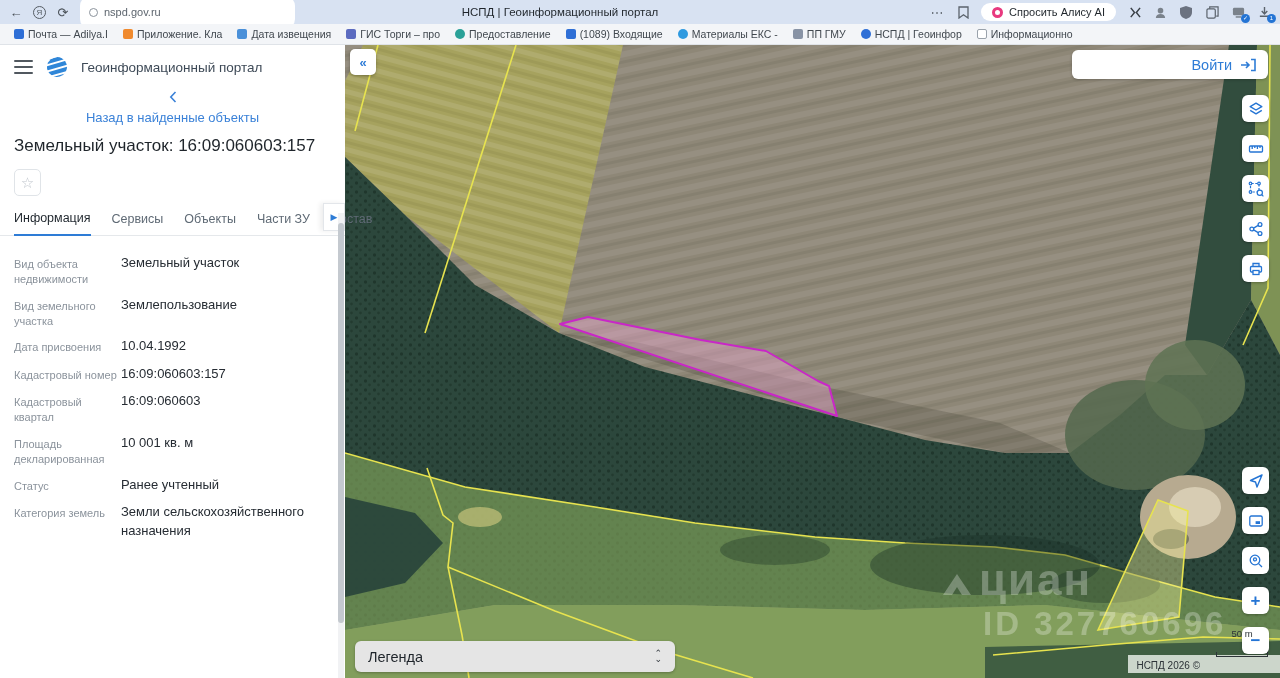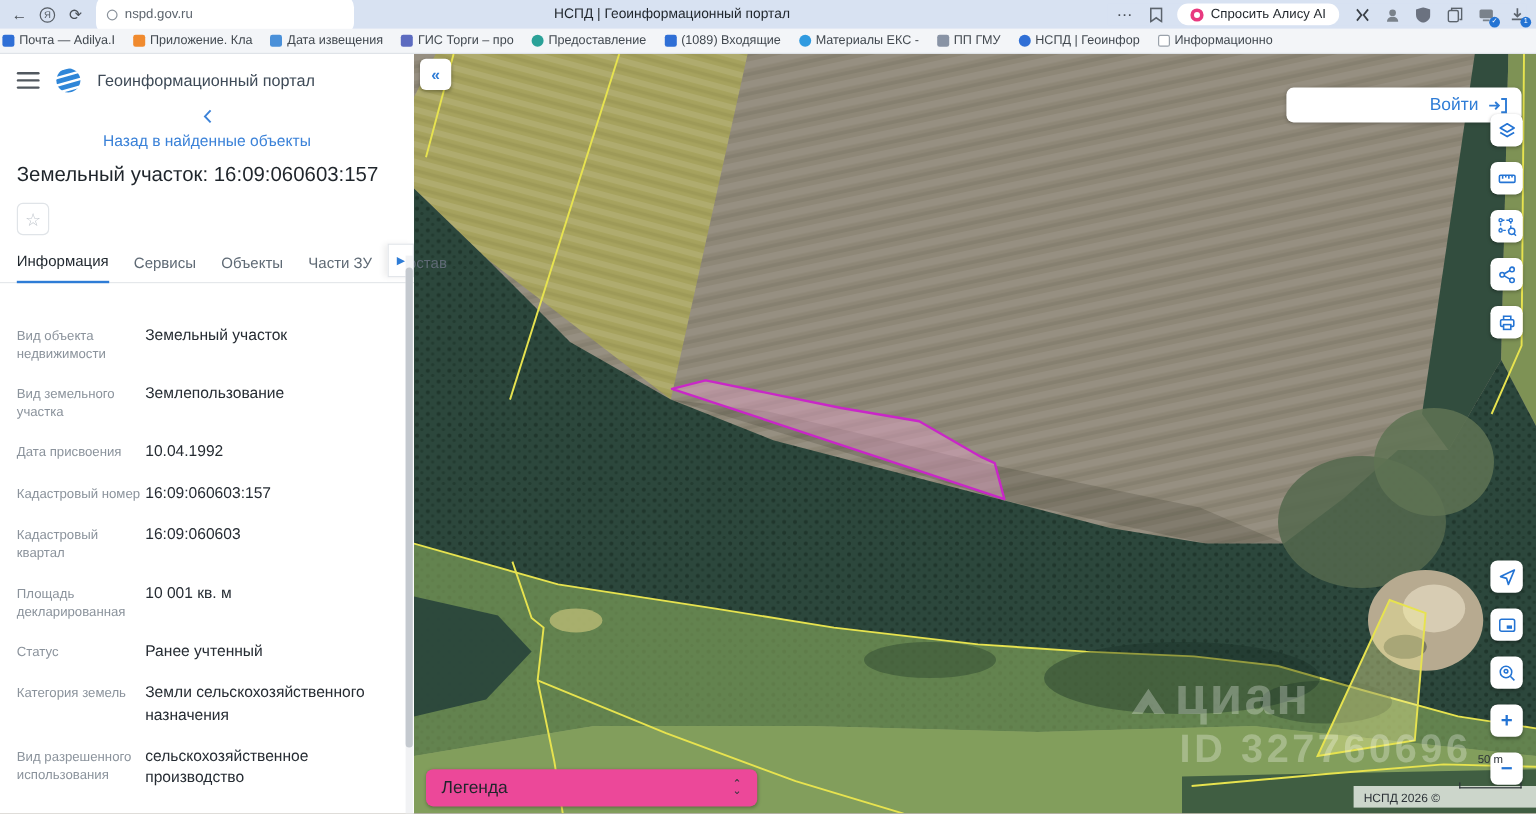--- a/index.html
+++ b/index.html
@@ -24,21 +24,21 @@
            gap:6px; padding:0 11px; font-size:11px; color:#1f252b; }
   .alice-ring { width:11px; height:11px; border-radius:50%; border:3px solid #e8397f; }
   .ext { position:relative; width:16px; height:16px; display:flex; align-items:center;
          justify-content:center; color:#6b7280; }
   .badge { position:absolute; right:-4px; bottom:-3px; width:9px; height:9px; border-radius:50%;
            background:#2474d4; color:#fff; font-size:6px; line-height:9px; text-align:center; }
 
   
   .chrome2 { position:absolute; top:24px; left:0; right:0; height:21px; background:#f3f5f8;
              border-bottom:1px solid #dfe3e8; display:flex; align-items:center; gap:15px;
-             padding:0 2px; font-size:10.5px; color:#41484f;text-align:right; }
+             padding:0 14px; font-size:10.5px; color:#41484f;text-align:right; }
   .bm { display:flex; align-items:center; gap:4px; white-space:nowrap; }
   .fav { width:10px; height:10px; border-radius:2px; flex:0 0 auto; }
 
   
   .app { position:absolute; top:45px; left:0; right:0; bottom:0; }
 
   
   .panel { position:absolute; left:0; top:0; width:345px; height:633px; background:#fff; z-index:5; }
   .phead { display:flex; align-items:center; gap:13px; padding:11px 14px 8px; }
   .burger { width:19px; display:flex; flex-direction:column; gap:3.5px; cursor:pointer; }
@@ -51,43 +51,43 @@
           display:flex; align-items:center; justify-content:center; color:#c0c6cd; font-size:15px; }
   .tabs { display:flex; align-items:flex-end; gap:21px; padding:15px 0 0 14px;
           border-bottom:1px solid #e5e8eb; font-size:12.5px; color:#5f6a75; position:relative; }
   .tab { padding-bottom:9px; cursor:pointer; white-space:nowrap; }
   .tab.active { color:#1f262d; border-bottom:2.5px solid #2e7cd6; margin-bottom:-1px; }
   .tab-more { position:absolute; right:0; bottom:4px; width:22px; height:28px;
               border:1px solid #e3e6ea; background:#fff; color:#2e7cd6; display:flex;
               align-items:center; justify-content:center; font-size:9px;
               box-shadow:-3px 0 5px rgba(0,0,0,.07); cursor:pointer; }
   .fields { padding:18px 24px 0 14px; }
-  .frow { display:flex; margin-bottom:9px;margin-top:16px; }
+  .frow { display:flex; margin-bottom:9px; }
   .lbl { width:107px; min-width:107px; font-size:11px; color:#8b939c; line-height:1.35; padding-top:3px; }
   .val { font-size:13px; color:#262c33; line-height:1.42; }
   .expand { color:#3b82d8; font-size:13px; display:inline-flex; align-items:center; gap:5px;
             margin-top:3px; cursor:pointer; border-bottom:1px dashed #a9c8ec; }
   .pscroll { position:absolute; right:1px; top:168px; bottom:0; width:6px; background:#f1f2f4; }
   .pthumb { position:absolute; top:10px; left:0; width:6px; height:400px; background:#c4c9cf; border-radius:3px; }
 
   
   .map { position:absolute; left:345px; top:0; width:935px; height:633px; overflow:hidden; background:#8e8777; }
   .map svg.base { position:absolute; left:0; top:0; }
   .mbtn { position:absolute; right:11px; width:27px; height:27px; background:#fff; border-radius:6px;
           box-shadow:0 1px 3px rgba(0,0,0,.28); display:flex; align-items:center; justify-content:center;
           color:#2474d4; cursor:pointer; }
   .mbtn.txt { font-size:17px; font-weight:bold; }
   .collapse { position:absolute; left:5px; top:4px; width:26px; height:26px; background:#fff;
               border-radius:5px; box-shadow:0 1px 3px rgba(0,0,0,.28); color:#2e7cd6;
               font-size:13px; font-weight:bold; display:flex; align-items:center; justify-content:center;
               cursor:pointer; }
   .login { position:absolute; right:12px; top:5px; width:196px; height:29px; background:#fff;
            border-radius:6px; box-shadow:0 1px 3px rgba(0,0,0,.22); display:flex; align-items:center;
-           justify-content:flex-end; gap:8px; padding-right:12px; color:#2e7cd6; font-size:14.5px; cursor:pointer;margin-top:23px; }
-  .legend { position:absolute; left:10px; bottom:6px; width:276px; height:31px; background:#ec4899;
+           justify-content:flex-end; gap:8px; padding-right:12px; color:#2e7cd6; font-size:14.5px; cursor:pointer; }
+  .legend { position:absolute; left:10px; bottom:6px; width:320px; height:31px; background:#e5e5e5;
             border-radius:6px; box-shadow:0 1px 3px rgba(0,0,0,.28); display:flex; align-items:center;
             justify-content:space-between; padding:0 13px; font-size:14.5px; color:#1f252b; cursor:pointer; }
   .updown { display:flex; flex-direction:column; line-height:5.5px; font-size:9px; color:#30363c; }
   .attr { position:absolute; right:0; bottom:5px; height:18px; background:rgba(236,240,233,.82);
           display:flex; align-items:flex-end; gap:16px; padding:1px 12px 2px 8px; font-size:10px; color:#2c3237; }
   .scale { display:flex; flex-direction:column; align-items:center; line-height:1; }
   .scale span { font-size:9.5px; margin-bottom:14px; }
   .scalebar { width:52px; height:5px; border:1px solid #2c3237; border-top:none; }
 </style>
 </head>
@@ -258,24 +258,20 @@
           <div class="val">10 001 кв. м</div>
         </div>
       <div class="frow">
           <div class="lbl">Статус</div>
           <div class="val">Ранее учтенный</div>
         </div>
       <div class="frow">
           <div class="lbl">Категория земель</div>
           <div class="val">Земли сельскохозяйственного назначения</div>
         </div>
-      <div class="frow">
-          <div class="lbl">Вид разрешенного использования</div>
-          <div class="val">сельскохозяйственное производство</div>
-        </div>
 
     </div>
     <div class="pscroll">
         <div class="pthumb"></div>
       </div>
   </div>
 
   <div class="map">
     <svg class="base" width="935" height="633" viewBox="0 0 935 633">
       <defs>

